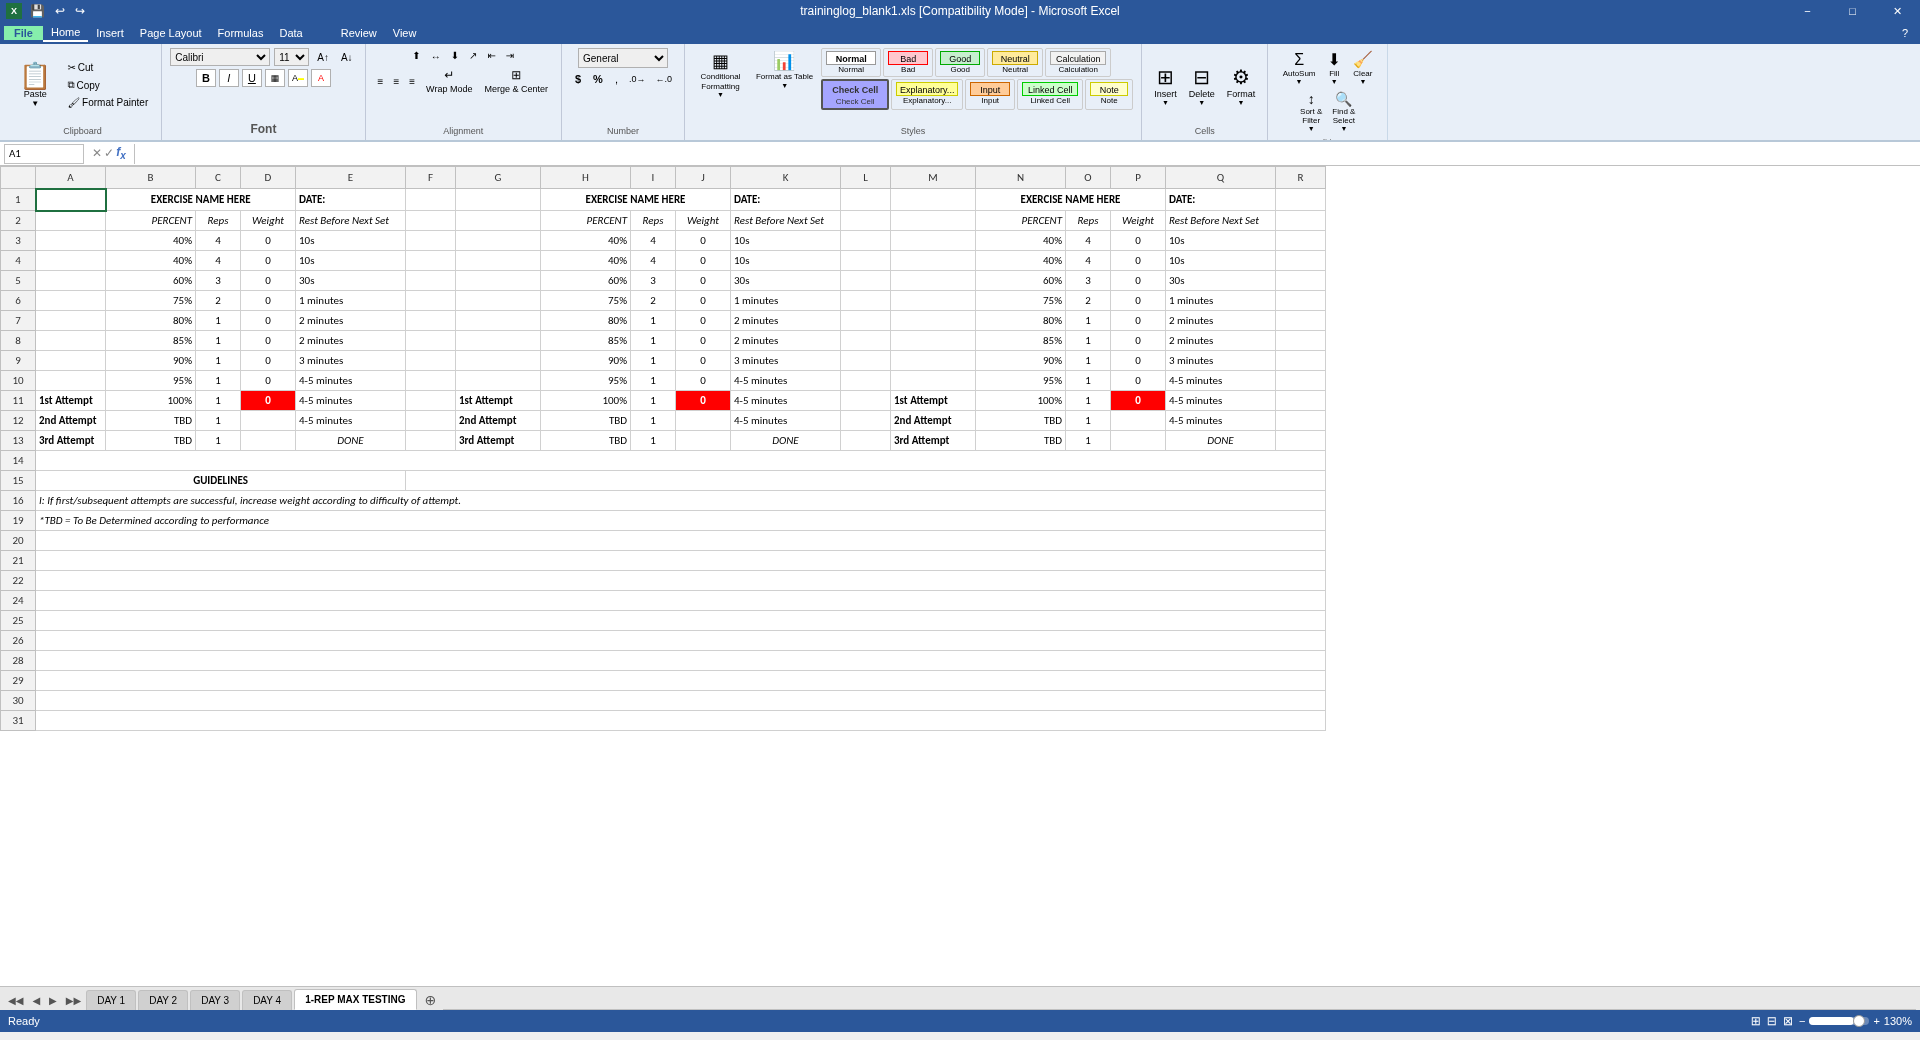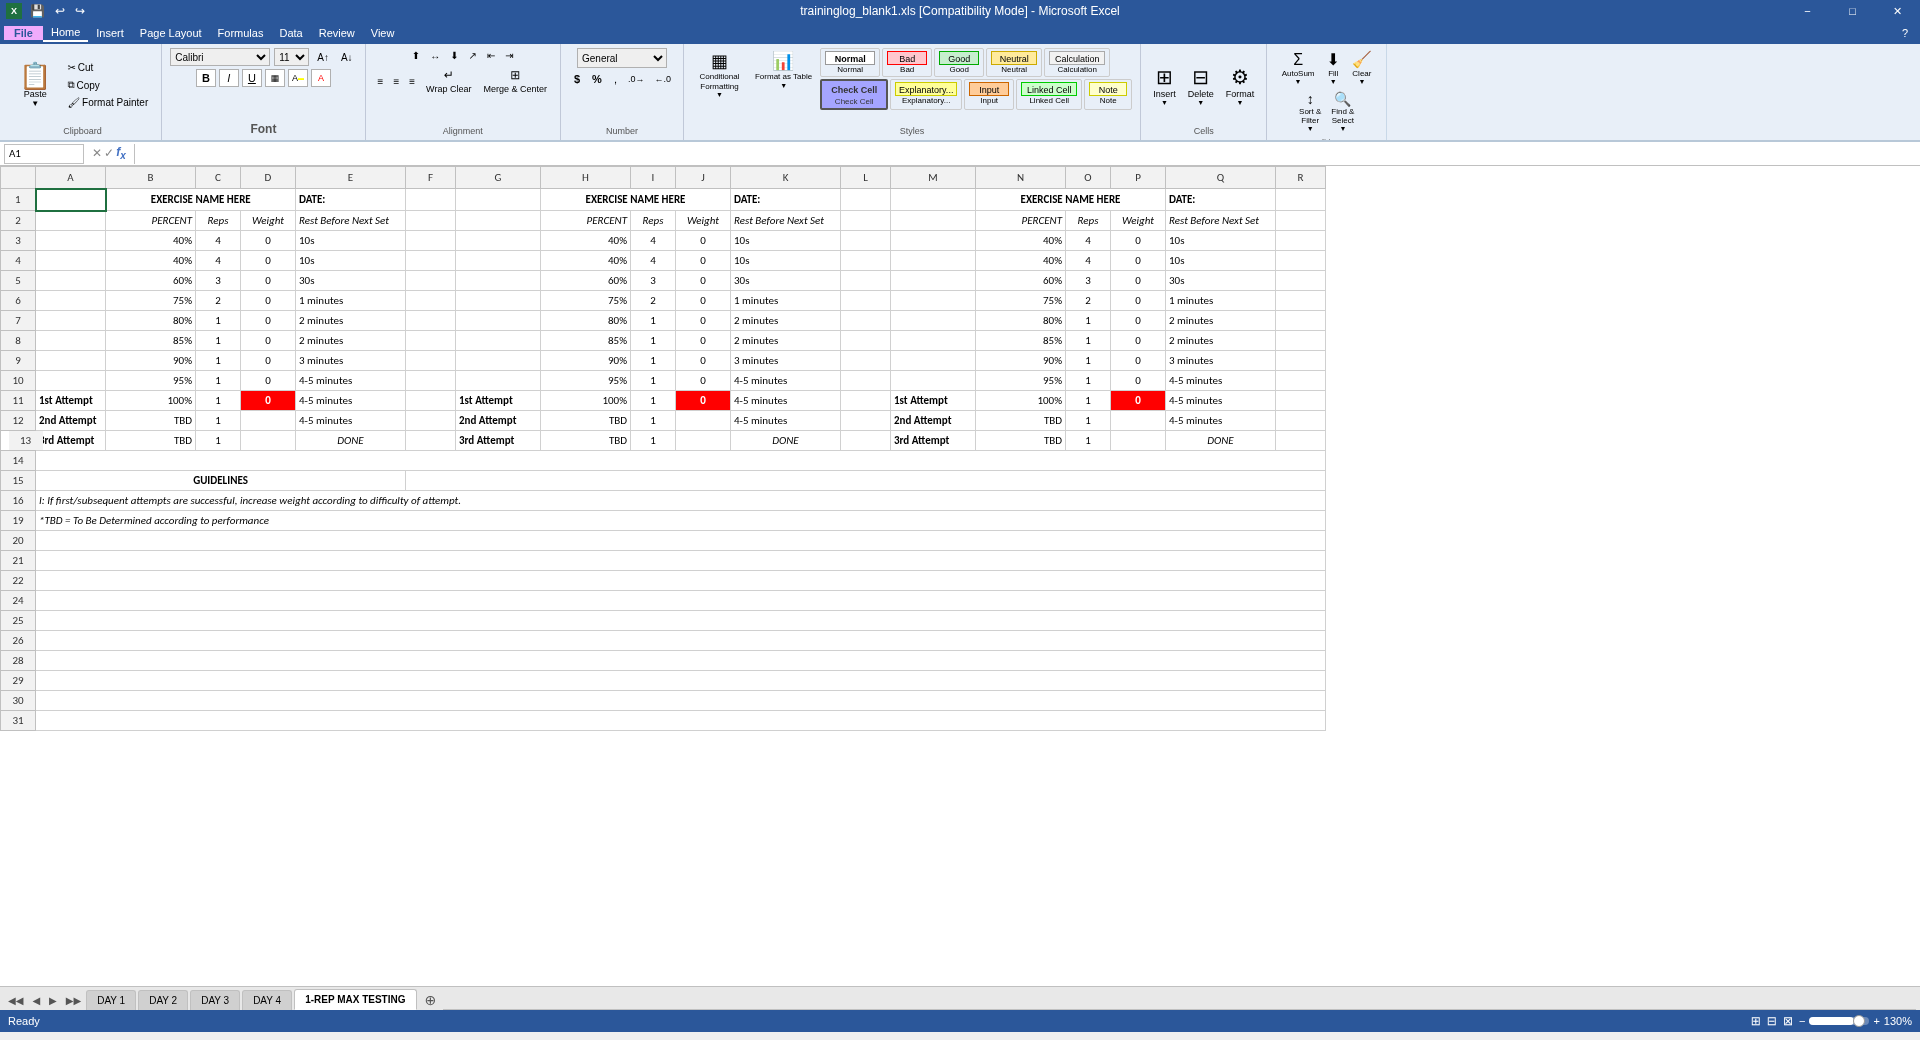--- a/index.html
+++ b/index.html
@@ -198,27 +198,27 @@
   </div>
   <span style="color:white; font-size:12px;">traininglog_blank1.xls [Compatibility Mode] - Microsoft Excel</span>
   <div style="position:absolute; right:0; display:flex;">
     <div class="title-btn">−</div>
     <div class="title-btn">□</div>
     <div class="title-btn close">✕</div>
   </div>
 </div>
 
 <div id="menu-bar" style="background:#2b579a; display:flex; align-items:center; height:22px; padding:0 4px; gap:0;">
-  <div style="background:#f0abfc; color:#2b579a; padding:2px 10px; font-size:11px; font-weight:bold; cursor:pointer; height:14px; display:flex; align-items:center;">File</div>
+  <div style="background:#86efac; color:#2b579a; padding:2px 10px; font-size:11px; font-weight:bold; cursor:pointer; height:14px; display:flex; align-items:center;">File</div>
   <div style="color:white; padding:2px 8px; font-size:11px; cursor:pointer; border-bottom:2px solid white;">Home</div>
   <div style="color:white; padding:2px 8px; font-size:11px; cursor:pointer;">Insert</div>
   <div style="color:white; padding:2px 8px; font-size:11px; cursor:pointer;">Page Layout</div>
   <div style="color:white; padding:2px 8px; font-size:11px; cursor:pointer;">Formulas</div>
   <div style="color:white; padding:2px 8px; font-size:11px; cursor:pointer;">Data</div>
-  <div style="color:white; padding:2px 8px; font-size:11px; cursor:pointer;">Review</div>
+  <div style="color:white; padding:2px 8px; font-size:11px; cursor:pointer;margin-left:22px;">Review</div>
   <div style="color:white; padding:2px 8px; font-size:11px; cursor:pointer;">View</div>
   <div style="flex:1;"></div>
   <div style="color:white; padding:2px 8px; font-size:11px; cursor:pointer;">?</div>
 </div>
 
 <div id="ribbon" style="background:#e8eff8; border-bottom:2px solid #b8c8d8; height:98px; display:flex; align-items:stretch; overflow:hidden;">
 
   <div class="ribbon-group" style="display:flex; flex-direction:column; align-items:center; padding:4px 8px; border-right:1px solid #c0c8d8; gap:2px;">
     <div style="display:flex; gap:4px; flex:1; align-items:center;">
       <div class="ribbon-btn large" style="display:flex; flex-direction:column; align-items:center; justify-content:center; padding:4px 6px; cursor:pointer; border-radius:2px; min-width:40px;">
@@ -274,21 +274,21 @@
       <div class="small-btn" style="padding:1px 3px;">↗</div>
       <div class="small-btn" style="padding:1px 3px;">⇤</div>
       <div class="small-btn" style="padding:1px 3px;">⇥</div>
     </div>
     <div style="display:flex; gap:2px; align-items:center;">
       <div class="small-btn" style="padding:1px 3px;">≡</div>
       <div class="small-btn" style="padding:1px 3px;">≡</div>
       <div class="small-btn" style="padding:1px 3px;">≡</div>
       <div class="small-btn" style="padding:1px 4px; font-size:10px; flex-direction:column; display:flex; align-items:center;">
         <span style="font-size:12px;">↵</span>
-        <span style="font-size:9px;">Wrap Clear</span>
+        <span style="font-size:9px;">Wrap Mode</span>
       </div>
       <div class="small-btn" style="padding:1px 4px; font-size:10px; flex-direction:column; display:flex; align-items:center;">
         <span style="font-size:12px;">⊞</span>
         <span style="font-size:9px;">Merge &amp; Center</span>
       </div>
     </div>
     <div class="ribbon-group-label" style="font-size:9px; color:#555; align-self:center;">Alignment</div>
   </div>
 
   <div class="ribbon-group" style="display:flex; flex-direction:column; padding:4px 8px; border-right:1px solid #c0c8d8; gap:3px; min-width:100px;">
@@ -708,21 +708,21 @@
         <td style="border:1px solid #d0d0d0; background:white;"></td>
         <td style="border:1px solid #d0d0d0; font-weight:bold; background:white;">2nd Attempt</td>
         <td style="border:1px solid #d0d0d0; text-align:right; background:white;">TBD</td>
         <td style="border:1px solid #d0d0d0; text-align:center; background:white;">1</td>
         <td style="border:1px solid #d0d0d0; background:white;"></td>
         <td style="border:1px solid #d0d0d0; background:white;">4-5 minutes</td>
         <td style="border:1px solid #d0d0d0; background:white;"></td>
       </tr>
 
       <tr>
-        <td class="row-header" style="background:#f2f2f2; text-align:center; position:sticky; left:8px; z-index:5; border:1px solid #c0c0c0;">13</td>
+        <td class="row-header" style="background:#f2f2f2; text-align:center; position:sticky; left:0; z-index:5; border:1px solid #c0c0c0;">13</td>
         <td style="border:1px solid #d0d0d0; font-weight:bold; background:white;">3rd Attempt</td>
         <td style="border:1px solid #d0d0d0; text-align:right; background:white;">TBD</td>
         <td style="border:1px solid #d0d0d0; text-align:center; background:white;">1</td>
         <td style="border:1px solid #d0d0d0; background:white;"></td>
         <td style="border:1px solid #d0d0d0; font-style:italic; text-align:center; background:white;">DONE</td>
         <td style="border:1px solid #d0d0d0; background:white;"></td>
         <td style="border:1px solid #d0d0d0; font-weight:bold; background:white;">3rd Attempt</td>
         <td style="border:1px solid #d0d0d0; text-align:right; background:white;">TBD</td>
         <td style="border:1px solid #d0d0d0; text-align:center; background:white;">1</td>
         <td style="border:1px solid #d0d0d0; background:white;"></td>

